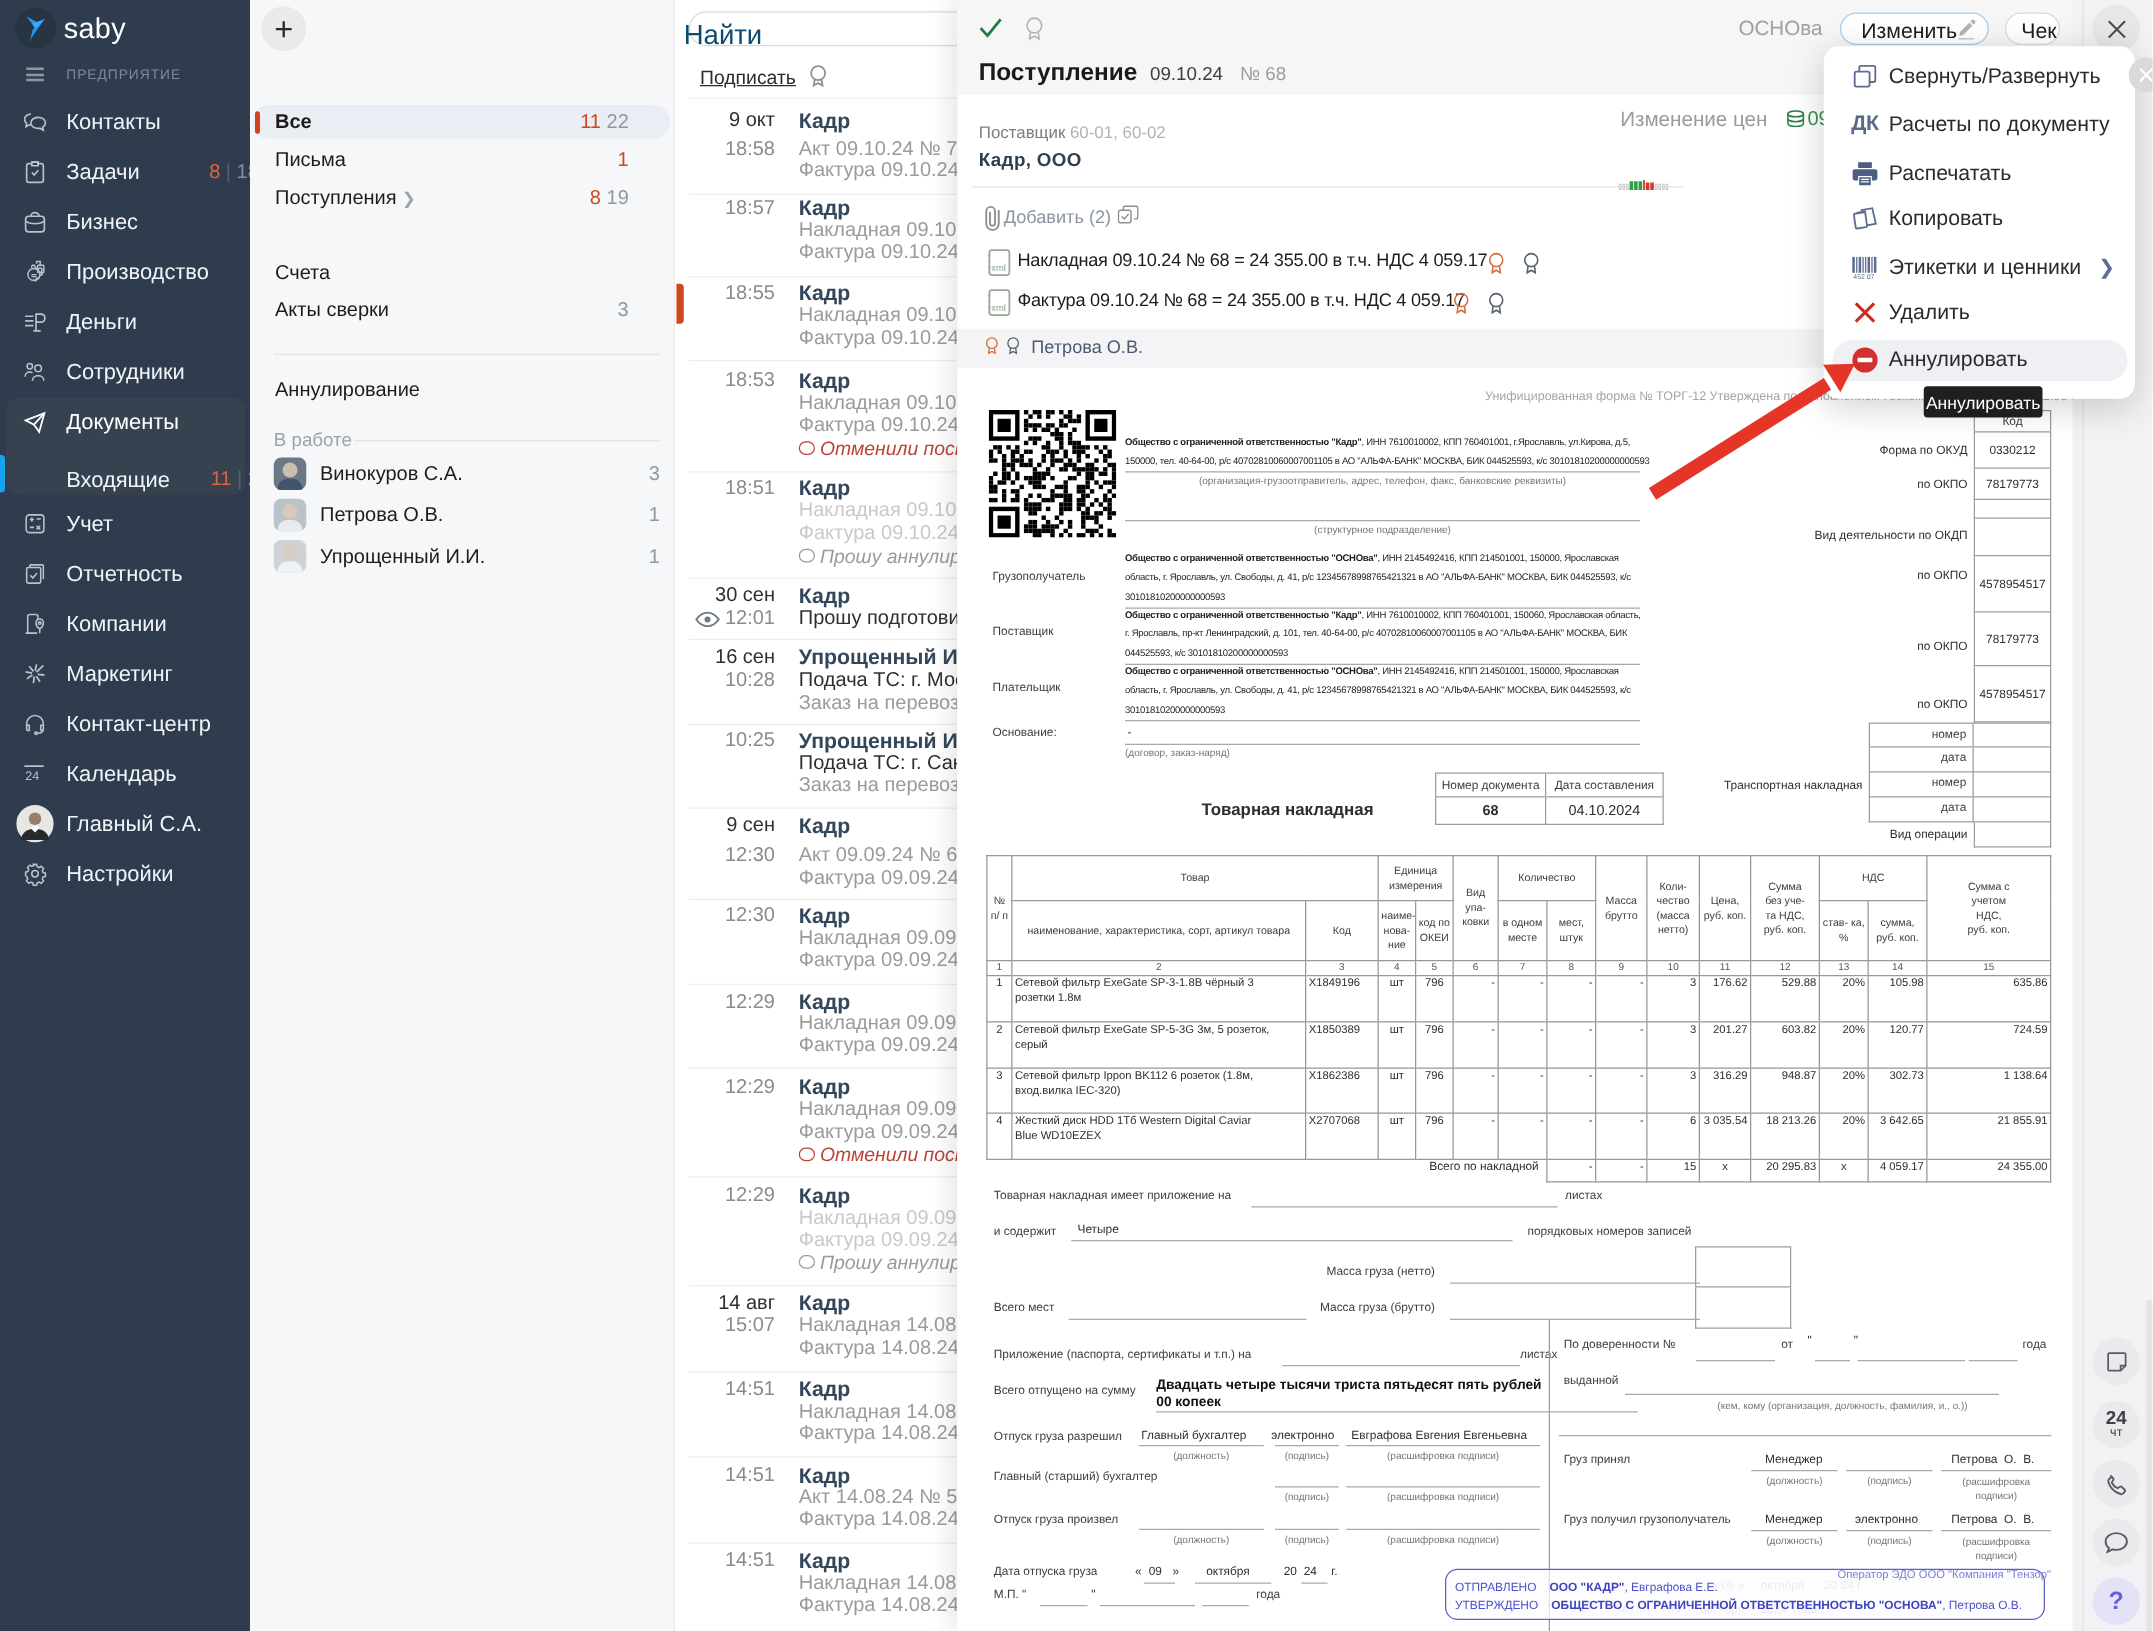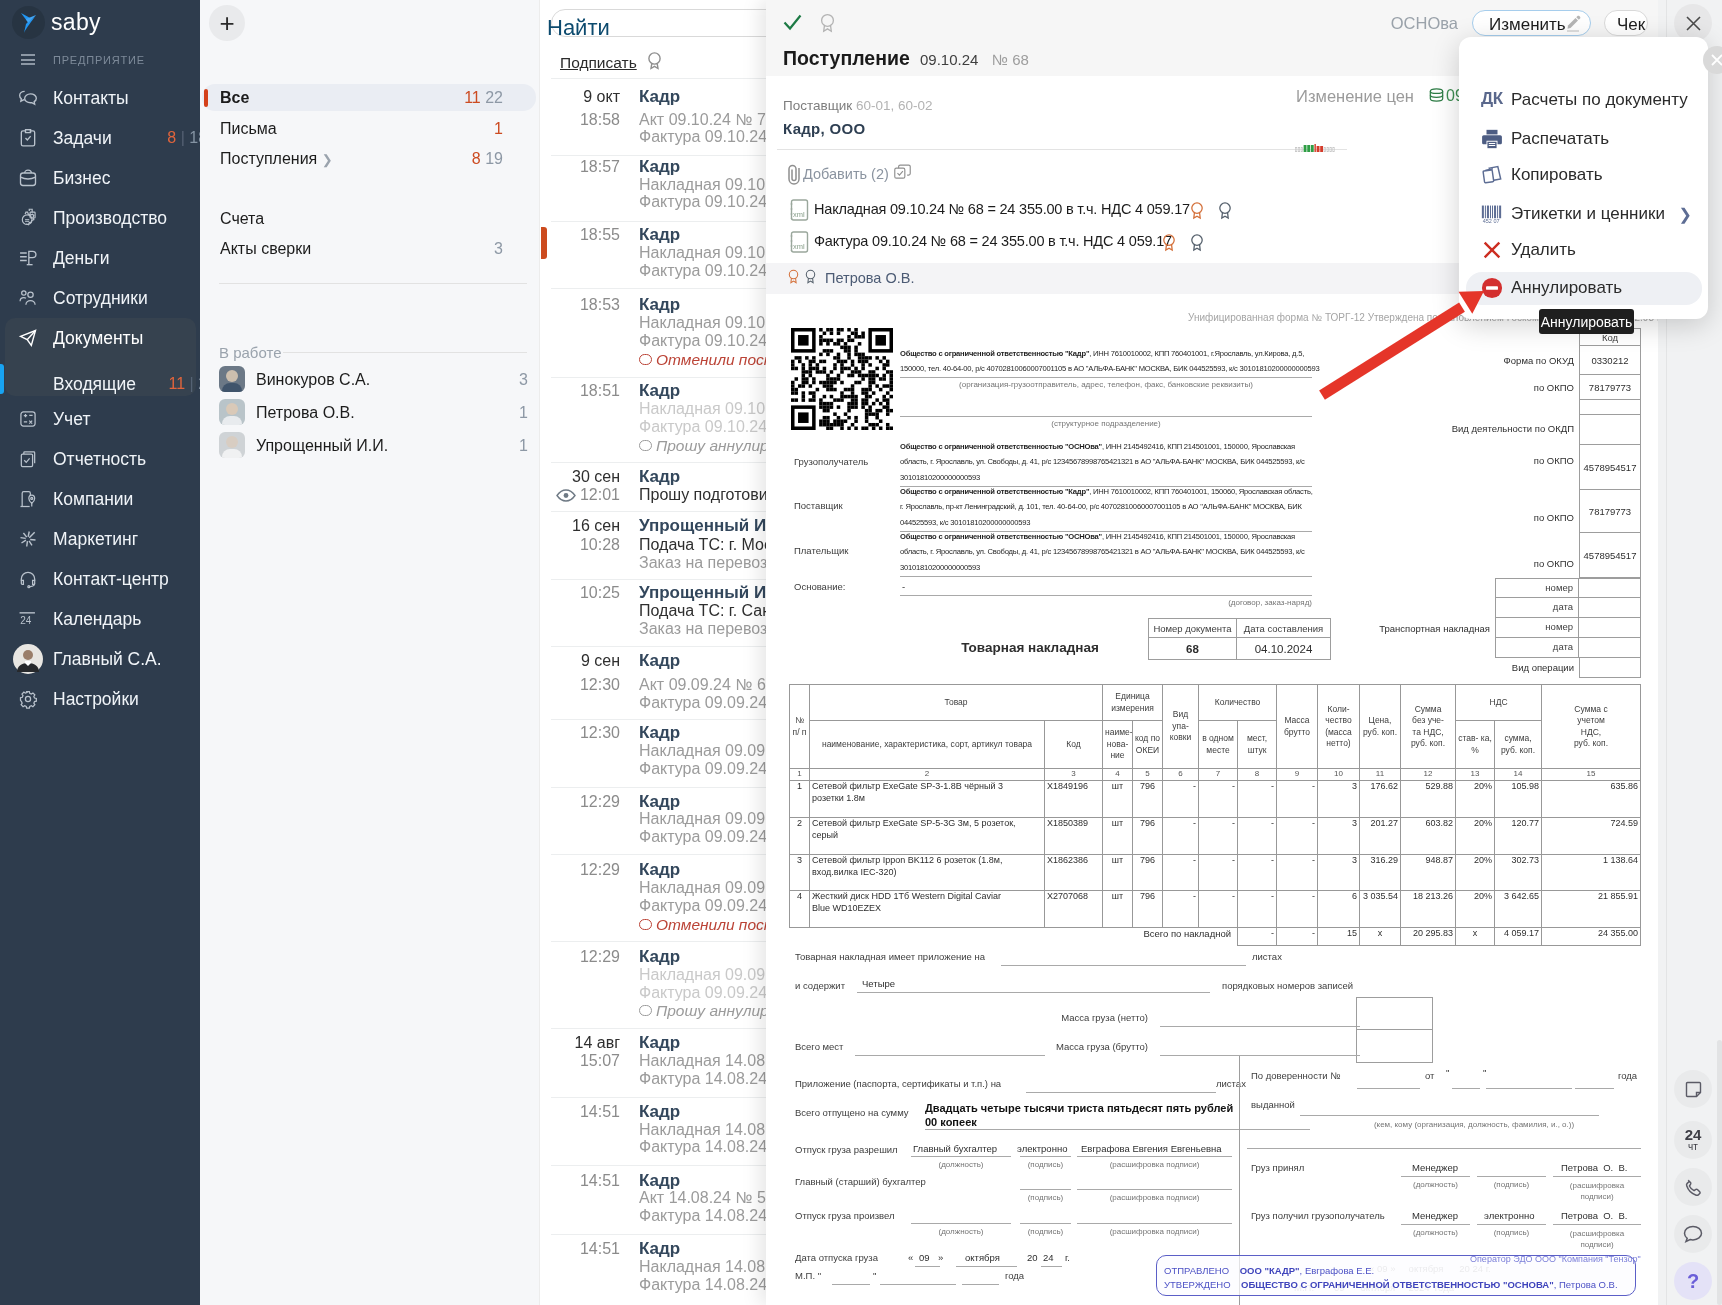--- a/index.html
+++ b/index.html
@@ -230,20 +230,23 @@
       <span class="c"><span style="color:#cc4b21">8</span> <span style="color:#8d98a5">19</span></span>
     </div>
  <div class="f-row" style="top:204px">
       <span class="t">Счета</span>
     </div>
  <div class="f-row" style="top:234px">
       <span class="t">Акты сверки</span>
       <span class="c" style="color:#8d98a5">3</span>
     </div>
  <div class="abs" style="left:19px;top:283px;width:308px;height:1px;background:#e2e2e2"></div>
+ <div class="f-row" style="top:298px">
+      <span class="t">Аннулирование</span>
+    </div>
  <div class="abs" style="left:19px;top:344px;font-size:15px;color:#9aa3ad">В работе</div>
  <div class="abs" style="left:83px;top:352px;width:244px;height:1px;background:#e2e2e2"></div>
  <div class="abs" style="left:19px;top:366px;width:26px;height:26px;border-radius:6px;background:#6b7886;overflow:hidden">
       <div style="width:12px;height:12px;border-radius:50%;background:#cdbfae;margin:4px auto 0"></div>
       <div style="width:20px;height:10px;border-radius:8px 8px 0 0;background:#40546b;margin:1px auto 0"></div>
     </div>
  <div class="abs" style="left:56px;top:371px;font-size:16px;color:#1c1c1c">Винокуров С.А.</div>
  <div class="abs" style="right:11px;top:371px;font-size:16px;color:#8d98a5">3</div>
  <div class="abs" style="left:19px;top:399px;width:26px;height:26px;border-radius:6px;background:#b9c4c9;overflow:hidden">
       <div style="width:12px;height:12px;border-radius:50%;background:#d9c9b8;margin:4px auto 0"></div>
@@ -821,21 +824,21 @@
   <div class="cmp" style="left:126px;top:182px"><span class="fb">Общество с ограниченной ответственностью "Кадр"</span>, ИНН 7610010002, КПП 760401001, 150060, Ярославская область,<br>г. Ярославль, пр-кт Ленинградский, д. 101, тел. 40-64-00, р/с 40702810060007001105 в АО "АЛЬФА-БАНК" МОСКВА, БИК<br>044525593, к/с 30101810200000000593</div>
   <div class="ulx" style="left:126px;top:229px;width:412px"></div>
 
   <div class="fl" style="left:20px;top:241px;color:#3d3d3d">Плательщик</div>
   <div class="cmp" style="left:126px;top:227px"><span class="fb">Общество с ограниченной ответственностью "ОСНОва"</span>, ИНН 2145492416, КПП 214501001, 150000, Ярославская<br>область, г. Ярославль, ул. Свободы, д. 41, р/с 12345678998765421321 в АО "АЛЬФА-БАНК" МОСКВА, БИК 044525593, к/с<br>30101810200000000593</div>
   <div class="ulx" style="left:126px;top:274px;width:412px"></div>
 
   <div class="fl" style="left:20px;top:277px;color:#3d3d3d">Основание:</div>
   <div class="fl" style="left:128px;top:277px">-</div>
   <div class="ulx" style="left:126px;top:293px;width:412px"></div>
-  <div class="fc" style="left:126px;top:296px;width:412px;text-align:right">(договор, заказ-наряд)</div>
+  <div class="fc" style="left:126px;top:296px;width:412px;text-align:left">(договор, заказ-наряд)</div>
 
   <div class="bx bxc" style="left:805px;top:26px;width:62px;height:17px;border-bottom:none;color:#3d3d3d">Код</div>
   <div class="bx bxc" style="left:805px;top:43px;width:62px;height:30px">0330212</div>
   <div class="rlab" style="left:600px;top:53px;width:200px">Форма по ОКУД</div>
   <div class="bx bxc" style="left:805px;top:73px;width:62px;height:25px;border-top:none">78179773</div>
   <div class="rlab" style="left:600px;top:80px;width:200px">по ОКПО</div>
   <div class="bx" style="left:805px;top:98px;width:62px;height:15px;border-top:none"></div>
   <div class="bx" style="left:805px;top:113px;width:62px;height:30px;border-top:none"></div>
   <div class="rlab" style="left:560px;top:121px;width:240px">Вид деятельности по ОКДП</div>
   <div class="bx bxc" style="left:805px;top:143px;width:62px;height:45px;border-top:none">4578954517</div>
@@ -1143,20 +1146,27 @@
     <svg width="20" height="18" viewBox="0 0 20 18" fill="none" stroke="#5b5b66" stroke-width="1.5">
       <path d="M10 1.5 c4.7 0 8.5 3 8.5 6.7 s-3.8 6.7-8.5 6.7 c-1 0-2-.1-2.9-.4 L3 16.5 l1.2-3.2 C2.6 12.1 1.5 10.3 1.5 8.2 1.5 4.5 5.3 1.5 10 1.5 Z"></path>
     </svg>
   </div>
 <div class="cbtn" style="top:1262px;background:#e4e2f7">
     <div style="font-size:20px;font-weight:bold;color:#6b5fd8">?</div>
   </div>
 
 <div id="dd">
  <div class="abs" style="left:7px;top:235px;width:236px;height:33px;background:#eef0f4;border-radius:16px"></div>
+ <div class="dd-it" style="top:5px">
+      <svg class="ic" viewBox="0 0 24 24" fill="none" stroke="#5d6d94" stroke-width="1.6">
+        <rect x="7" y="3" width="14" height="14" rx="1.5"></rect>
+        <rect x="3" y="8" width="13" height="13" rx="1.5" fill="#fff"></rect>
+      </svg>
+      <span class="tx">Свернуть/Развернуть</span>
+    </div>
  <div class="dd-it" style="top:44px">
       <div class="ic" style="width:30px;font-size:17px;font-weight:bold;color:#5a688c;letter-spacing:-.3px">ДК</div>
       <span class="tx">Расчеты по документу</span>
     </div>
  <div class="dd-it" style="top:83px">
       <svg class="ic" viewBox="0 0 24 24" fill="#4d5d83">
         <path d="M6 2 h12 v5 H6 Z"></path>
         <path d="M3 8 h18 c1 0 1.8.8 1.8 1.8 V16 c0 1-.8 1.8-1.8 1.8 h-3 V14 H6 v3.8 H3 c-1 0-1.8-.8-1.8-1.8 V9.8 C1.2 8.8 2 8 3 8 Z"></path>
         <path d="M7 15 h10 v7 H7 Z"></path>
         <path d="M8.5 17 h7 M8.5 19 h7" stroke="#fff" stroke-width="1.1"></path>

